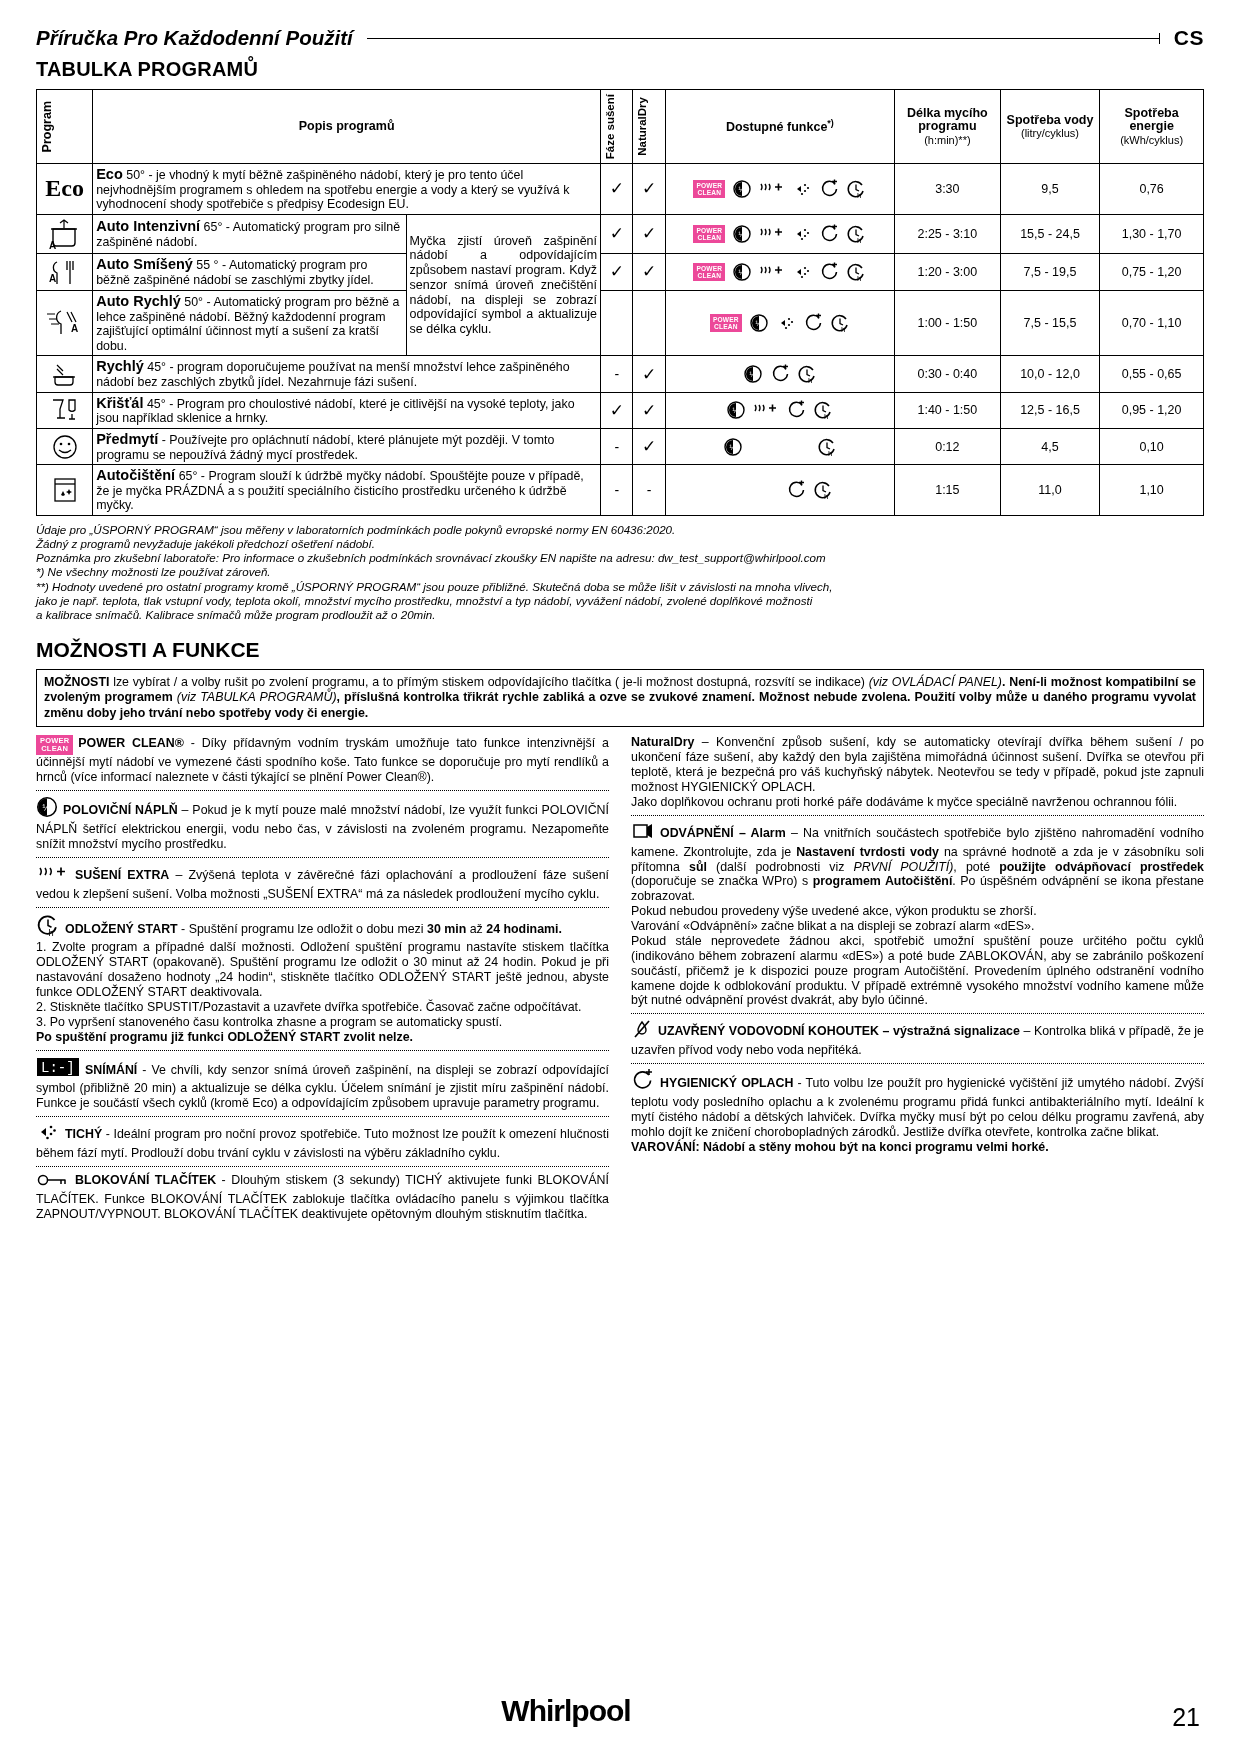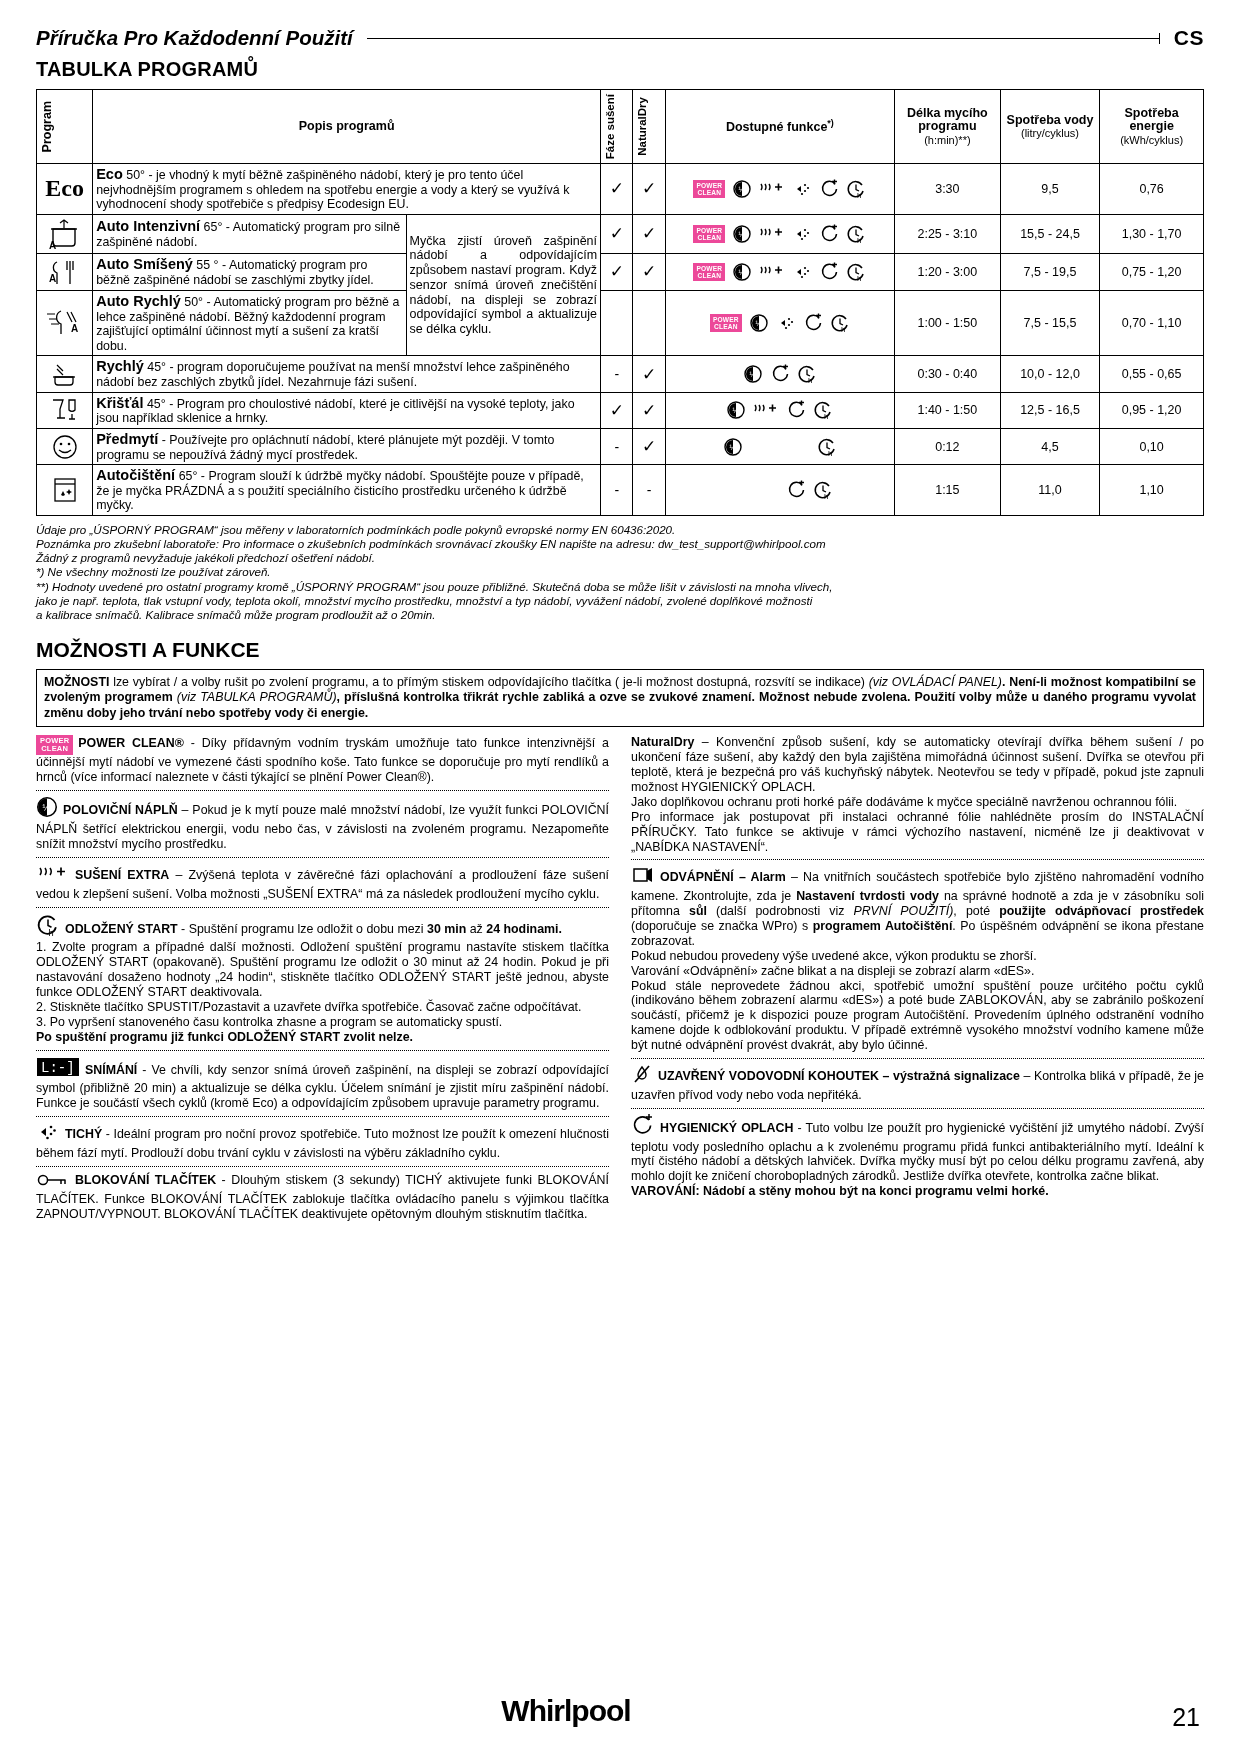--- a/index.html
+++ b/index.html
@@ -525,22 +525,22 @@
       </td>
       <td class="cell-c">1:15</td>
       <td class="cell-c">11,0</td>
       <td class="cell-c">1,10</td>
     </tr>
   </tbody>
     </table>
 
   <div class="notes">
     <div>Údaje pro „ÚSPORNÝ PROGRAM“ jsou měřeny v laboratorních podmínkách podle pokynů evropské normy EN 60436:2020.</div>
+    <div>Žádný z programů nevyžaduje jakékoli předchozí ošetření nádobí.</div>
     <div>Poznámka pro zkušební laboratoře: Pro informace o zkušebních podmínkách srovnávací zkoušky EN napište na adresu: dw_test_support@whirlpool.com</div>
-    <div>Žádný z programů nevyžaduje jakékoli předchozí ošetření nádobí.</div>
     <div>*) Ne všechny možnosti lze používat zároveň.</div>
     <div>**) Hodnoty uvedené pro ostatní programy kromě „ÚSPORNÝ PROGRAM“ jsou pouze přibližné. Skutečná doba se může lišit v závislosti na mnoha vlivech,</div>
     <div>jako je např. teplota, tlak vstupní vody, teplota okolí, množství mycího prostředku, množství a typ nádobí, vyvážení nádobí, zvolené doplňkové možnosti</div>
     <div>a kalibrace snímačů. Kalibrace snímačů může program prodloužit až o 20min.</div>
   </div>
 
   <h1 class="sec2">MOŽNOSTI A FUNKCE</h1>
 
   <div class="optbox">
     <b>MOŽNOSTI</b><span> lze vybírat  / a volby rušit po zvolení programu, a to přímým stiskem odpovídajícího tlačítka ( je-li možnost dostupná, rozsvítí se indikace) </span><i>(viz OVLÁDACÍ PANEL)</i><b>. Není-li možnost kompatibilní se zvoleným programem </b><i>(viz TABULKA PROGRAMŮ)</i><b>, příslušná kontrolka třikrát rychle zabliká a ozve se zvukové znamení. Možnost nebude zvolena. Použití volby může u daného programu vyvolat změnu doby jeho trvání nebo spotřeby vody či energie.</b>
@@ -620,21 +620,20 @@
       </div>
     </div>
 
     <div class="col">
 
       <div class="item">
         <p>
           <b class="bold">NaturalDry</b><span> – Konvenční způsob sušení, kdy se automaticky otevírají dvířka během sušení / po ukončení fáze sušení, aby každý den byla zajištěna mimořádná účinnost sušení. Dvířka se otevřou při teplotě, která je bezpečná pro váš kuchyňský nábytek. Neotevřou se tedy v případě, pokud jste zapnuli možnost HYGIENICKÝ OPLACH.</span>
         </p>
         <p>Jako doplňkovou ochranu proti horké páře dodáváme k myčce speciálně navrženou ochrannou fólii.</p>
-        <p>Pro informace jak postupovat při instalaci ochranné fólie nahlédněte prosím do INSTALAČNÍ PŘÍRUČKY. Tato funkce se aktivuje v rámci výchozího nastavení, nicméně lze ji deaktivovat v „NABÍDKA NASTAVENÍ“.</p>
       </div>
 
       <div class="item">
         <p>
           <span class="ico-inline"><svg width="24" height="20" viewBox="0 0 24 20">
                 <path d="M3 4h13v12H3z" fill="none" stroke="#000" stroke-width="1.5"></path>
                 <path d="M16 6l5-3v14l-5-3z" fill="#000"></path>
               </svg></span><b class="bold">ODVÁPNĚNÍ – Alarm</b><span> – Na vnitřních součástech spotřebiče bylo zjištěno nahromadění vodního kamene. Zkontrolujte, zda je </span><b class="bold">Nastavení tvrdosti vody</b><span> na správné hodnotě a zda je v zásobníku soli přítomna </span><b class="bold">sůl</b><span> (další podrobnosti viz </span><i>PRVNÍ POUŽITÍ)</i><span>, poté </span><b class="bold">použijte odvápňovací prostředek</b><span> (doporučuje se značka WPro) s </span><b class="bold">programem Autočištění</b><span>. Po úspěšném odvápnění se ikona přestane zobrazovat.</span>
         </p>
         <p>Pokud nebudou provedeny výše uvedené akce, výkon produktu se zhorší.</p>

